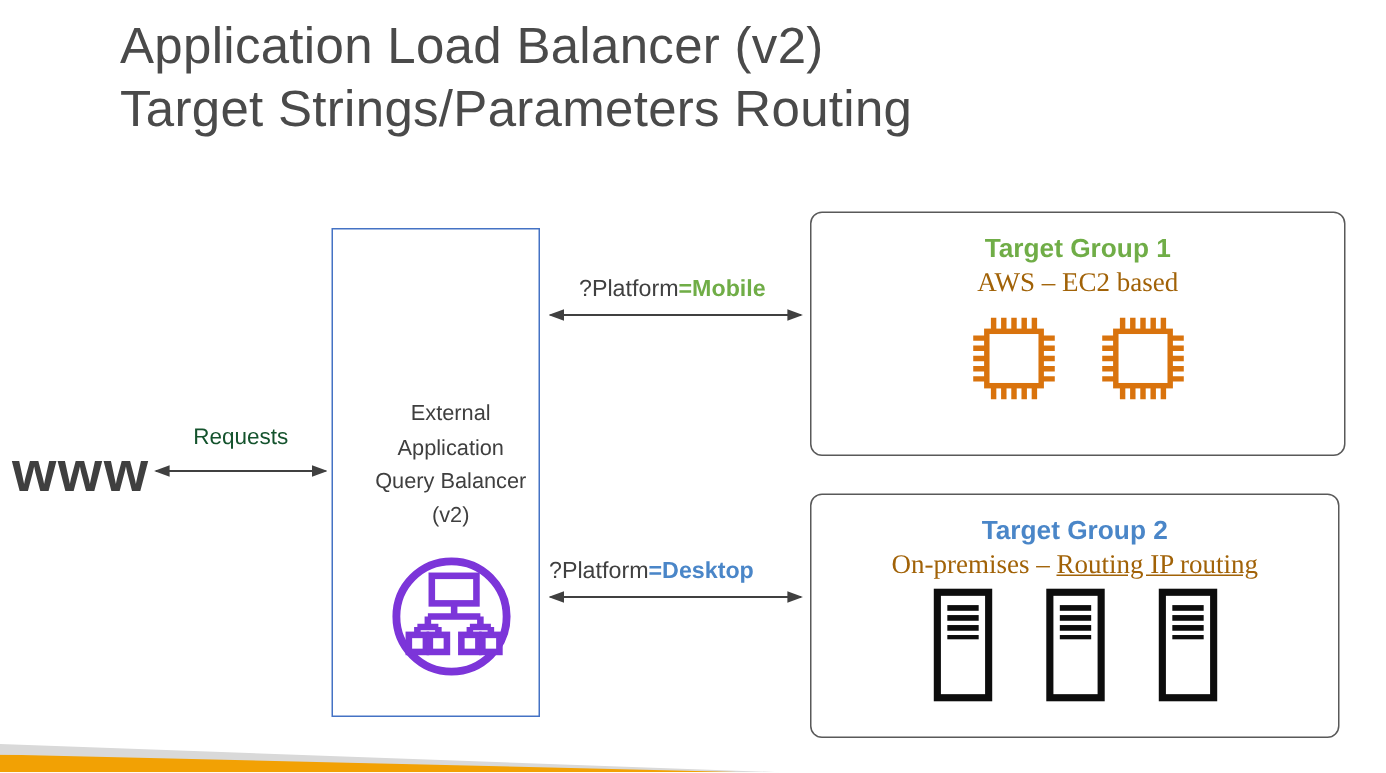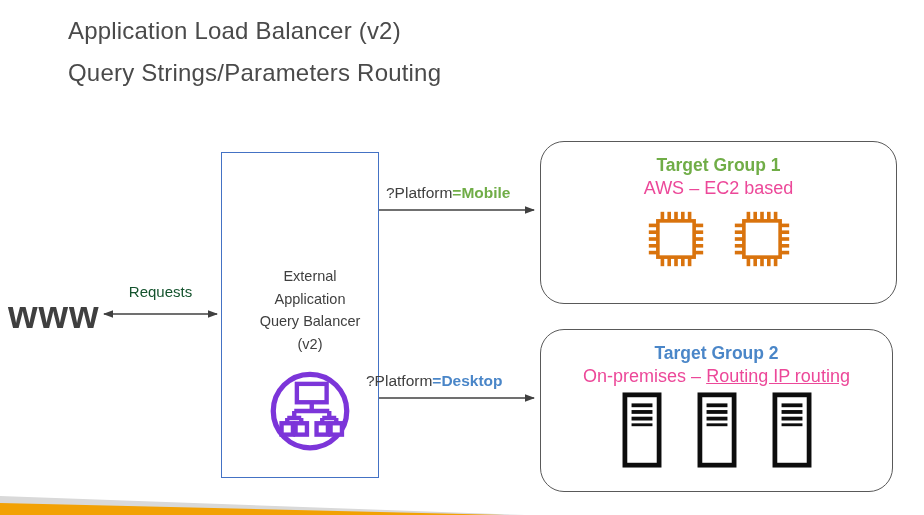--- a/index.html
+++ b/index.html
@@ -1,67 +1,67 @@
 <!DOCTYPE html>
 <html><head>
 <meta charset="utf-8">
 <style>
   html,body{margin:0;padding:0;background:#fff;}
   .canvas{
     position:relative;width:924px;height:515px;background:#fff;overflow:hidden;
     font-family:"Liberation Sans",sans-serif;color:#404040;
   }
   
-  .title{position:absolute;left:68px;top:10px;font-size:24px;line-height:42px;
+  .title{position:absolute;left:80px;top:10px;font-size:34px;line-height:42px;
     font-weight:300;color:#4a4a4a;letter-spacing:.2px;}
   
   .www{position:absolute;left:8px;top:294px;font-size:38px;font-weight:bold;color:#3f3f3f;letter-spacing:1px;}
   .requests-label{position:absolute;left:101px;top:283px;width:119px;text-align:center;font-size:15px;color:#14532d;}
   
   .arrows{position:absolute;left:0;top:0;width:924px;height:515px;pointer-events:none;}
   
-  .alb-box{position:absolute;left:221px;top:152px;width:158px;height:326px;
+  .alb-box{position:absolute;left:221px;top:152px;width:139px;height:326px;
     border:1.5px solid #4472C4;background:#fff;box-sizing:border-box;text-align:center;padding-left:20px;}
   .alb-text{margin-top:112px;font-size:14.5px;line-height:22.5px;color:#3f3f3f;}
   .alb-icon{display:block;margin:14px auto 0 auto;width:84px;height:84px;}
   
   .route-label{position:absolute;font-size:15.5px;color:#404040;white-space:nowrap;}
   .route-label.mobile{left:366px;top:184px;margin-left:20px;}
   .route-label.desktop{left:366px;top:372px;}
   .val-green{color:#70AD47;font-weight:bold;}
   .val-blue{color:#4A86C8;font-weight:bold;}
   
-  .tg{position:absolute;border:1.5px solid #595959;border-radius:24px;background:#fff;
+  .tg{position:absolute;border:1.5px solid #595959;border-radius:8px;background:#fff;
     box-sizing:border-box;text-align:center;}
   .tg1{left:540px;top:141px;width:357px;height:163px;}
   .tg2{left:540px;top:329px;width:353px;height:163px;}
   .tg-title{font-size:17.5px;font-weight:bold;margin-top:12px;line-height:22px;}
   .tg-title.green{color:#70AD47;}
   .tg-title.blue{color:#4A86C8;}
-  .tg-sub{font-size:18px;color:#ec4899;line-height:24px;}
+  .tg-sub{font-size:18px;color:#a16207;line-height:24px;font-family:Liberation Serif, serif;}
   .tg-sub .underline{text-decoration:underline;}
   .chip-row{margin-top:10px;display:flex;justify-content:center;gap:28px;}
   .chip{width:58px;height:58px;}
   .server-row{margin-top:4px;display:flex;justify-content:center;gap:33px;}
   .server{width:42px;height:76px;}
   
   .stripe{position:absolute;left:0;}
   .stripe.gray{top:496px;width:525px;height:19px;background:#D9D9D9;
     clip-path:polygon(0 0,100% 100%,0 100%);}
   .stripe.orange{top:503px;width:505px;height:12px;background:#F2A104;
     clip-path:polygon(0 0,100% 100%,0 100%);}
 </style>
 </head>
 <body>
 
 <div class="canvas">
 
   <div class="title">
     <div>Application Load Balancer (v2)</div>
-    <div>Query Strings/Parameters Routing</div>
+    <div>Target Strings/Parameters Routing</div>
   </div>
 
   <div class="www">www</div>
   <div class="requests-label">Requests</div>
 
   <svg class="arrows" viewBox="0 0 924 515">
     <defs>
       <marker id="ah" viewBox="0 0 8 6" refX="7" refY="3" markerWidth="8" markerHeight="6" orient="auto-start-reverse">
         <path d="M0,0 L8,3 L0,6 Z" fill="#404040"></path>
       </marker>

